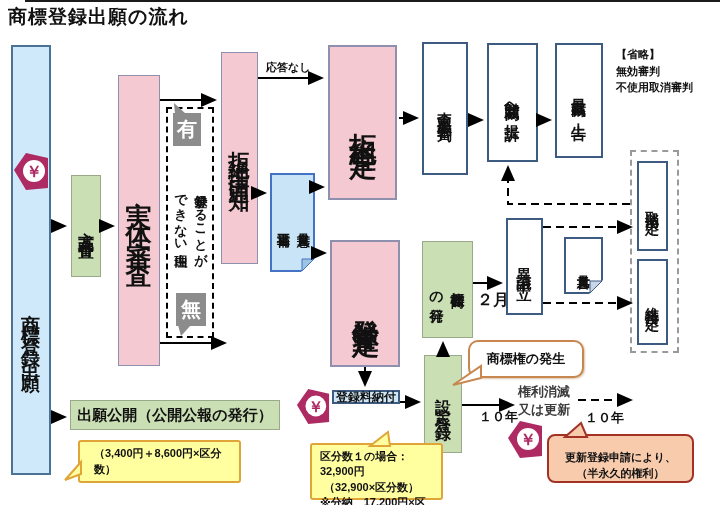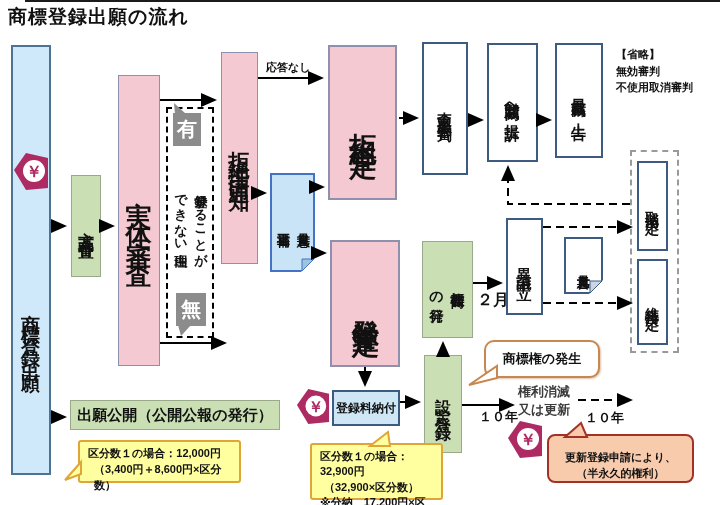--- a/index.html
+++ b/index.html
@@ -15,21 +15,21 @@
   .vcols span{display:block;}
   .vcols span + span{margin-right:5px;}
   .title{font-size:19px;font-weight:bold;letter-spacing:1px;}
   .lbl{position:absolute;font-weight:bold;}
   .bubble-gray{position:absolute;background:#8c8c8c;color:#fff;display:flex;align-items:center;justify-content:center;
                font-size:20px;font-weight:bold;}
   .callout{position:absolute;box-sizing:border-box;font-size:11px;font-weight:bold;line-height:1.45;}
   .yellow{background:#ffffa0;border:2px solid #dfa637;border-radius:3px;padding:4px 8px;}
   .peach{background:#f8cbad;border:2px solid #a33226;border-radius:8px;padding:14px 6px;text-align:center;}
   .speech{background:#fff;border:2px solid #c8874f;border-radius:10px;display:flex;align-items:center;
-          justify-content:center;font-size:13px;font-weight:bold;box-shadow:1px 1px 2px rgba(150,90,30,.35);margin-left:16px;}
+          justify-content:center;font-size:13px;font-weight:bold;box-shadow:1px 1px 2px rgba(150,90,30,.35);}
   .tail{position:absolute;overflow:visible;}
   .fold{position:absolute;right:-2px;bottom:-2px;}
   .note{font-size:11px;font-weight:bold;line-height:1.5;}
   #arrows{position:absolute;left:0;top:0;z-index:6;pointer-events:none;}
   .toprule{position:absolute;left:25px;top:0;width:695px;height:2px;background:#1b1b1b;}
 </style>
 </head>
 <body>
 
 <div id="stage">
@@ -139,21 +139,21 @@
       <span>商標公報</span>
       <span>の発行</span>
     </div>
   </div>
   <div class="lbl" style="left:477px;top:290px;font-size:16px;">２月</div>
 
   <div class="box green" style="left:424px;top:355px;width:38px;height:98px;">
     <span class="v" style="font-size:16px;letter-spacing:9px;">設定登録</span>
   </div>
 
-  <div class="box" style="left:332px;top:390px;width:68px;height:36px;background:#cfe6f5;border:2px solid #3d5a80;">
+  <div class="box" style="left:332px;top:390px;width:68px;height:14px;background:#cfe6f5;border:2px solid #3d5a80;">
     <span style="font-size:12px;font-weight:bold;">登録料納付</span>
   </div>
   <svg class="abs" style="left:296px;top:386px;" width="34" height="40" viewBox="0 0 36 42">
     <polygon points="1,20 13,3 35,8 35,38 13,40" fill="#ae2a62"></polygon>
     <circle cx="21" cy="21" r="11" fill="#fff"></circle>
     <text x="21" y="27" font-size="16" font-weight="bold" fill="#ae2a62" text-anchor="middle">￥</text>
   </svg>
 
   <div class="box green" style="left:70px;top:400px;width:210px;height:30px;">
     <span style="font-size:15px;font-weight:bold;">出願公開（公開公報の発行）</span>
@@ -183,21 +183,20 @@
   <svg class="abs" style="left:507px;top:418px;" width="36" height="42" viewBox="0 0 36 42">
     <polygon points="1,20 13,3 35,8 35,38 13,40" fill="#ae2a62"></polygon>
     <circle cx="21" cy="21" r="11" fill="#fff"></circle>
     <text x="21" y="27" font-size="16" font-weight="bold" fill="#ae2a62" text-anchor="middle">￥</text>
   </svg>
 
   <div class="callout yellow" style="left:78px;top:440px;width:163px;height:43px;">
     <svg class="tail" style="left:-15px;top:20px;" width="16" height="18">
       <polygon points="0,18 16,0 16,12" fill="#ffffa0" stroke="#dfa637" stroke-width="2"></polygon>
     </svg>
-    <div>区分数１の場合：12,000円</div>
     <div style="padding-left:6px;">（3,400円＋8,600円×区分数）</div>
   </div>
 
   <div class="callout yellow" style="left:281px;top:443px;width:133px;height:57px;line-height:1.4;margin-left:29px;">
     <svg class="tail" style="left:58px;top:-13px;" width="24" height="14">
       <polygon points="18,0 0,14 20,14" fill="#ffffa0" stroke="#dfa637" stroke-width="2"></polygon>
     </svg>
     <div>区分数１の場合：32,900円</div>
     <div style="padding-left:4px;">（32,900×区分数）</div>
     <div>※分納　17,200円×区分数</div>

